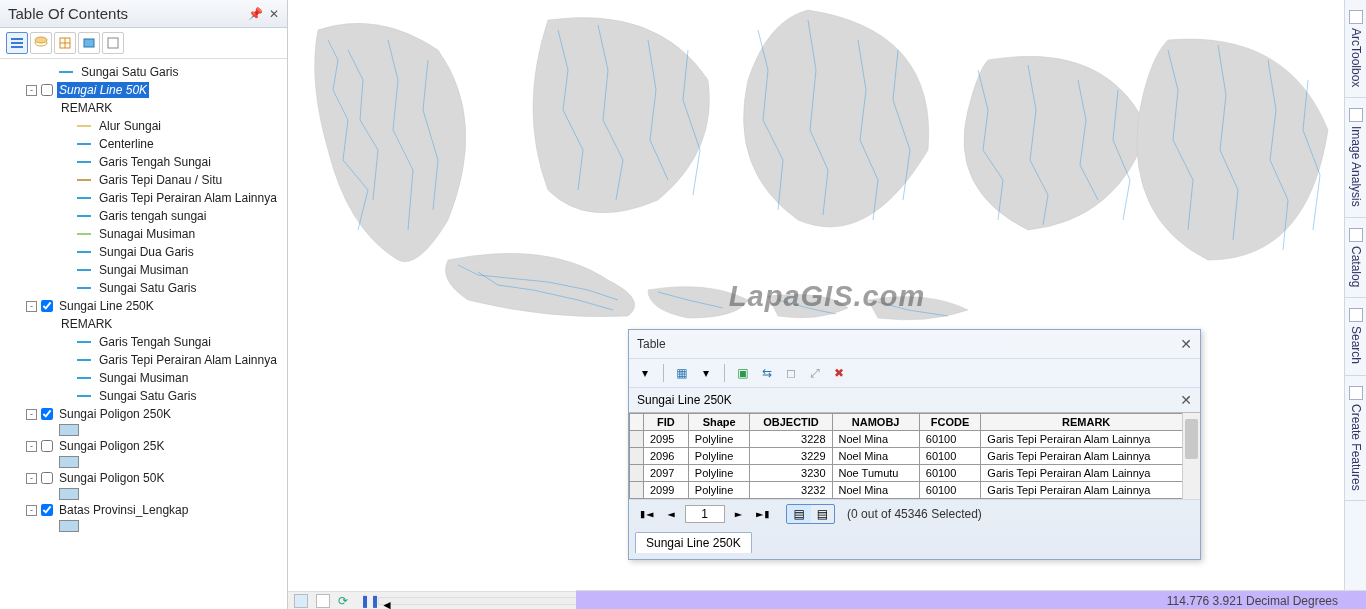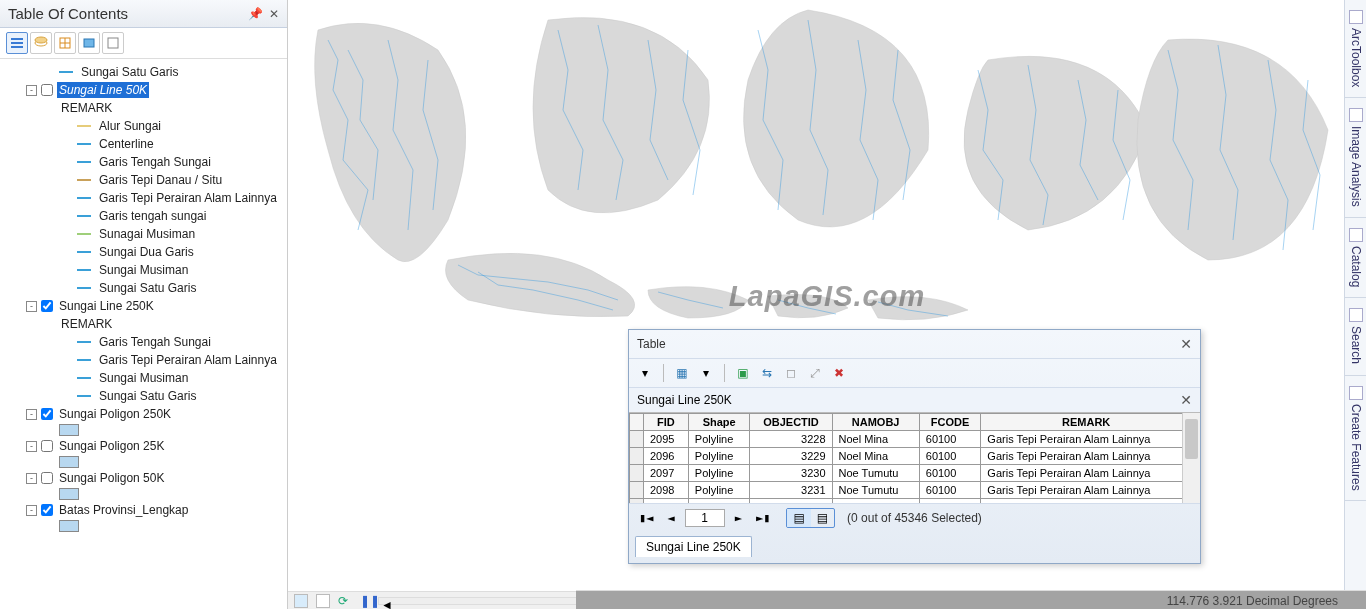--- a/index.html
+++ b/index.html
@@ -60,21 +60,21 @@
 .grid-scroll-v{ position:absolute; right:0; top:0; bottom:0; width:18px; background:#f0f0f0; border-left:1px solid #ccc;}
 .grid-scroll-v .thb{ position:absolute; left:2px; right:2px; top:6px; height:40px; background:#c8c8c8; border-radius:2px;}
 .gridwrap{ position:relative; max-height:90px; overflow:hidden; padding-right:8px;}
 
 
 .side-tabs { position: absolute; right: 0; top: 0; bottom: 18px; width: 22px; display: flex; flex-direction: column; background: #f3f6fa; border-left:1px solid #d0d8e4;}
 .side-tab { writing-mode: vertical-rl; padding: 10px 2px; border-bottom:1px solid #d0d8e4; font-size:11px; color:#336; cursor:pointer; display:flex; align-items:center; gap:4px;}
 .side-tab .ic{ writing-mode:horizontal-tb; width:14px; height:14px; background:#fff; border:1px solid #aac; display:inline-block;}
 
 
-.status{ position:absolute; left:288px; right:0; bottom:-1px; height:20px; background:#a3a3a3; border-top:1px solid #ddd; font-size:11px; color:#444; display:flex; justify-content:flex-end; align-items:center; padding:4px 28px;}
+.status{ position:absolute; left:288px; right:0; bottom:-1px; height:20px; background:#c4b5fd; border-top:1px solid #ddd; font-size:11px; color:#444; display:flex; justify-content:flex-end; align-items:center; padding:4px 28px;}
 
 svg{ display:block;}
 </style>
 </head>
 <body>
 
 <div class="toc-panel">
   <div class="toc-header">
     <span class="toc-header-title">Table Of Contents</span>
     <div class="toc-header-ctrls">
@@ -348,29 +348,20 @@
                 <td class="rowhdr"></td>
                 <td>2097</td>
                 <td>Polyline</td>
                 <td style="text-align: right;">3230</td>
                 <td>Noe Tumutu</td>
                 <td>60100</td>
                 <td>Garis Tepi Perairan Alam Lainnya</td>
               </tr>
               <tr>
                 <td class="rowhdr"></td>
-                <td>2098</td>
-                <td>Polyline</td>
-                <td style="text-align: right;">3231</td>
-                <td>Noe Tumutu</td>
-                <td>60100</td>
-                <td>Garis Tepi Perairan Alam Lainnya</td>
-              </tr>
-              <tr>
-                <td class="rowhdr"></td>
                 <td>2099</td>
                 <td>Polyline</td>
                 <td style="text-align: right;">3232</td>
                 <td>Noel Mina</td>
                 <td>60100</td>
                 <td>Garis Tepi Perairan Alam Lainnya</td>
               </tr>
             </tbody>
           </table>
         <div class="grid-scroll-v">

